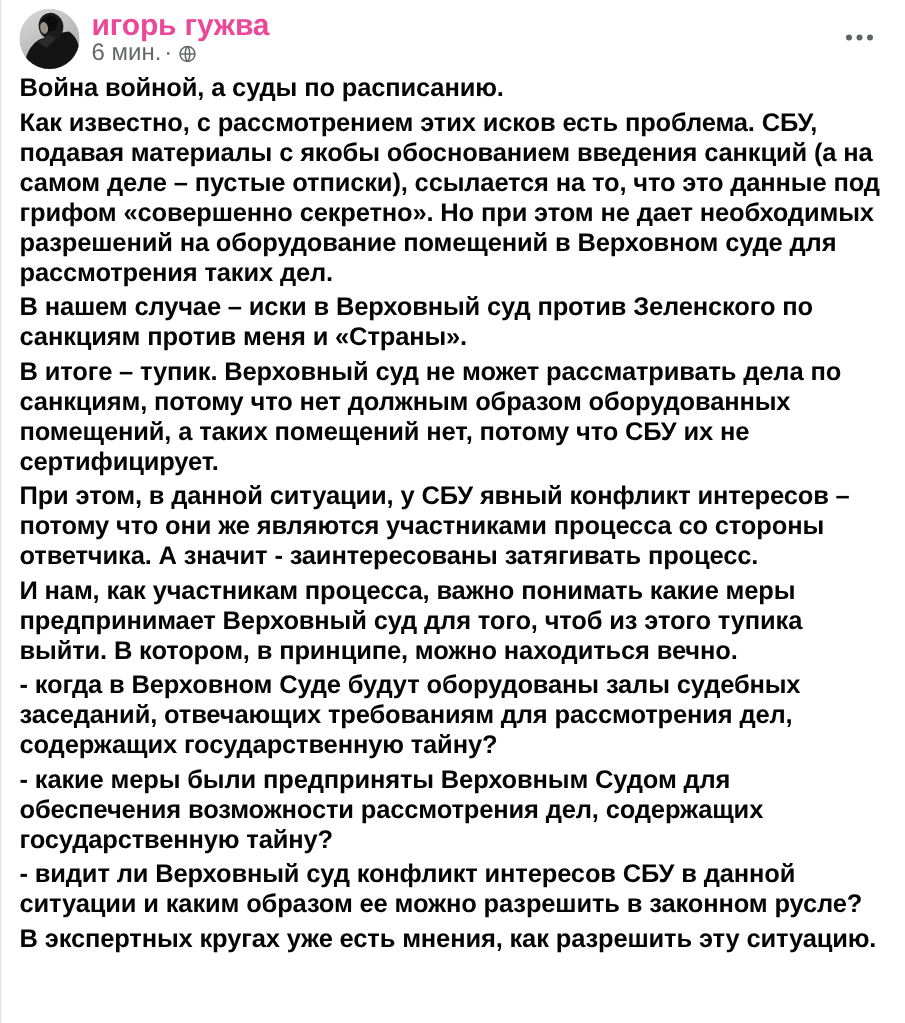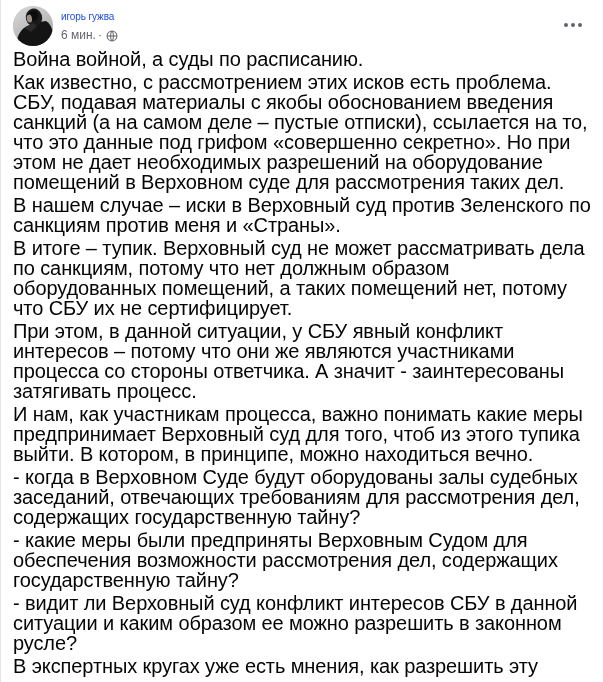--- a/index.html
+++ b/index.html
@@ -36,31 +36,31 @@
     overflow: hidden;
     cursor: pointer;
     background: #d6d6d6;
   }
   .avatar svg { display: block; }
   .header-meta {
     margin-left: 8px;
     padding-top: 1px;
   }
   .author-name {
-    font-size: 10px;
-    font-weight: 400;
-    color: #1d4ed8;
+    font-size: 20px;
+    font-weight: 700;
+    color: #ec4899;
     line-height: 20px;
     letter-spacing: -0.1px;
     cursor: pointer;
   }
   .sub-line {
     display: flex;
     align-items: center;
-    font-size: 12px;
+    font-size: 16px;
     color: #65676b;
     line-height: 17px;
   }
   .sub-line .dot-sep {
     margin: 0 4px 0 2px;
   }
   .timestamp { cursor: pointer; }
   .globe { display: inline-block; line-height: 0; }
   .more-button {
     margin-left: auto;
@@ -79,25 +79,26 @@
     width: 4px;
     height: 4px;
     border-radius: 50%;
     background: #5f6469;
   }
   .post-body {
     padding-top: 0;
   }
   .post-body p {
     margin: 0 0 3px 0;
-    font-size: 20px;
+    font-size: 17px;
     line-height: 20px;
     color: #050505;
     letter-spacing: -0.1px;
     white-space: pre-wrap;
+    font-weight: bold;
   }
 </style>
 </head>
 <body>
 
 <div class="post">
 
   <div class="post-header">
 
     <div class="avatar">

